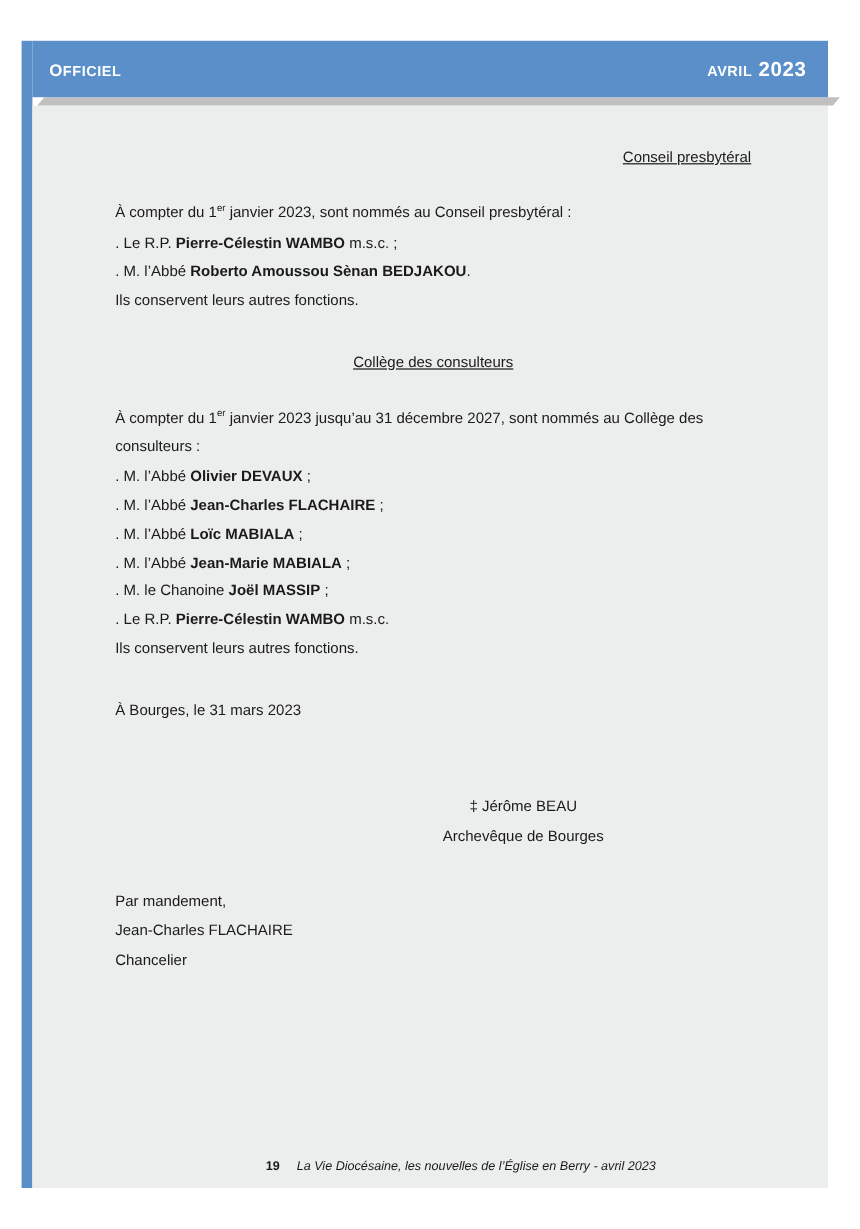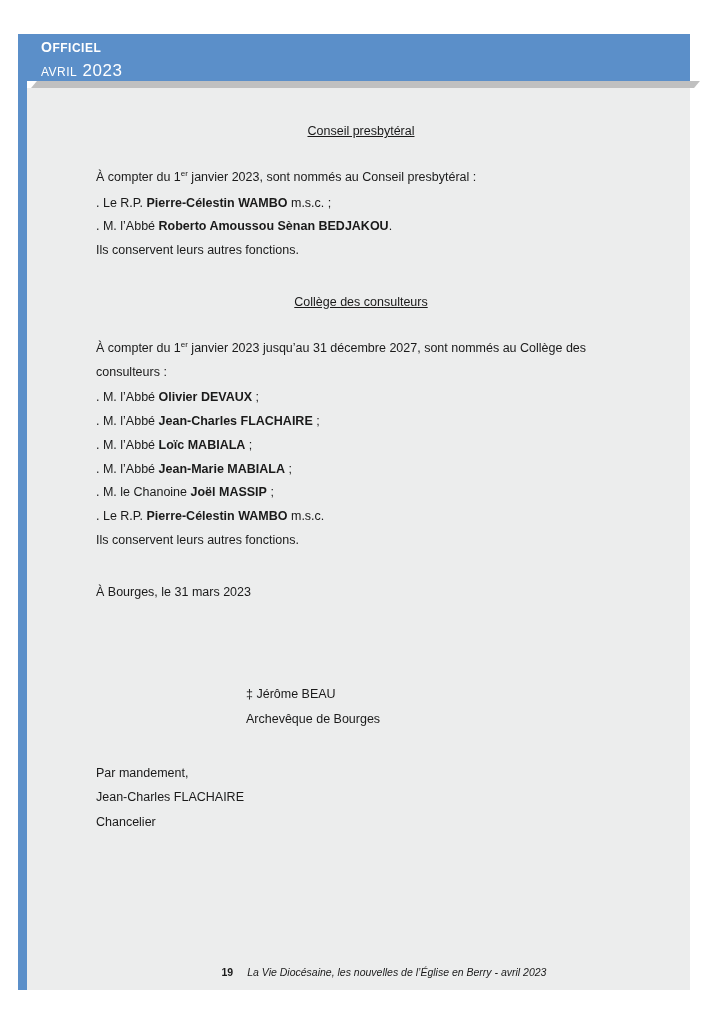--- a/index.html
+++ b/index.html
@@ -47,24 +47,24 @@
 
   
   .header-bar {
     position: absolute;
     left: 27px;
     top: 34px;
     width: 663px;
     height: 47px;
     background: #5b8fc9;
     display: flex;
+    align-items: center;
     justify-content: space-between;
     box-sizing: border-box;
     padding: 0 18px 0 14px;
-    flex-direction: column;
   }
   .header-shadow {
     position: absolute;
     left: 34px;
     top: 81px;
     width: 663px;
     height: 7px;
     background: #8c8c8c;
     opacity: 0.55;
     transform: skewX(-40deg);
@@ -73,40 +73,40 @@
     color: #ffffff;
     font-weight: bold;
     font-size: 17px;
     letter-spacing: 0.5px;
     font-variant: small-caps;
     text-transform: lowercase;
   }
   .header-left::first-letter { font-size: 20px; }
   .header-right {
     color: #ffffff;
-    font-weight: normal;
+    font-weight: bold;
     font-size: 17px;
     letter-spacing: 0.5px;
     font-variant: small-caps;
     text-transform: lowercase;
   }
 
   
   .content {
     position: absolute;
     left: 96px;
     top: 120px;
     width: 530px;
     font-size: 12.5px;
     line-height: 1.9;
     color: #1a1a1a;
   }
 
   .sec-title {
-    text-align: center;
+    text-align: right;
     text-decoration: underline;
     font-size: 12.5px;
     margin: 0 0 22px 0;
   }
   .sec-title.center-ish {
     text-align: center;
     margin: 0 0 22px 0;
   }
   .para {
     margin: 0 0 2px 0;
@@ -115,22 +115,22 @@
   }
   .list-item {
     margin: 0;
   }
   b { font-weight: bold; }
   sup { font-size: 8px; vertical-align: super; }
 
   .spacer-lg { height: 26px; }
 
   .signature {
-    margin-top: 78px;
-    text-align: left;
+    margin-top: 56px;
+    text-align: center;
     padding-left: 150px;
     line-height: 1.95;
   }
   .mandement {
     margin-top: 30px;
     line-height: 1.95;
   }
 
   
   .footer {

